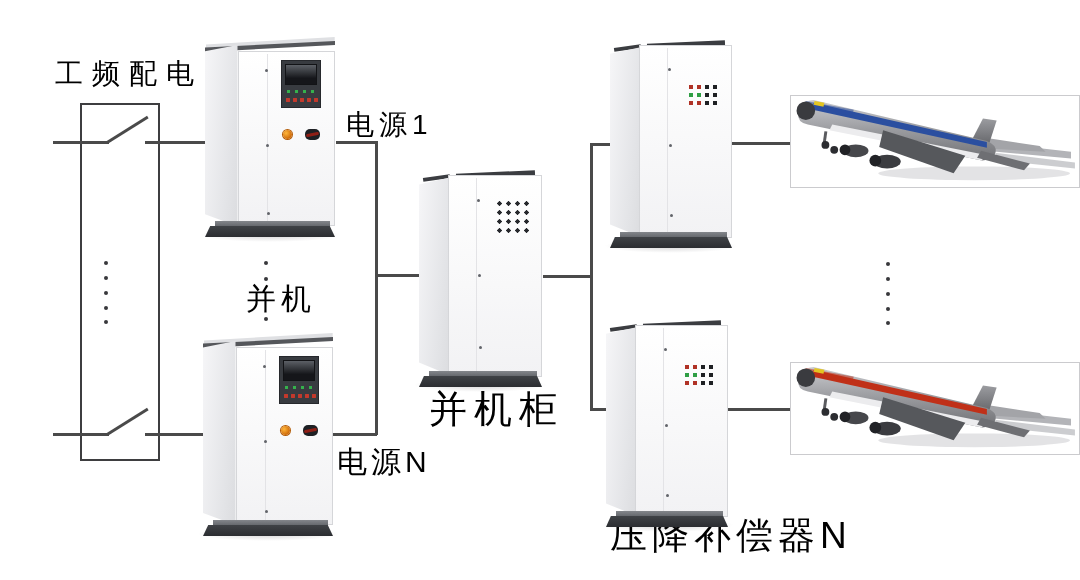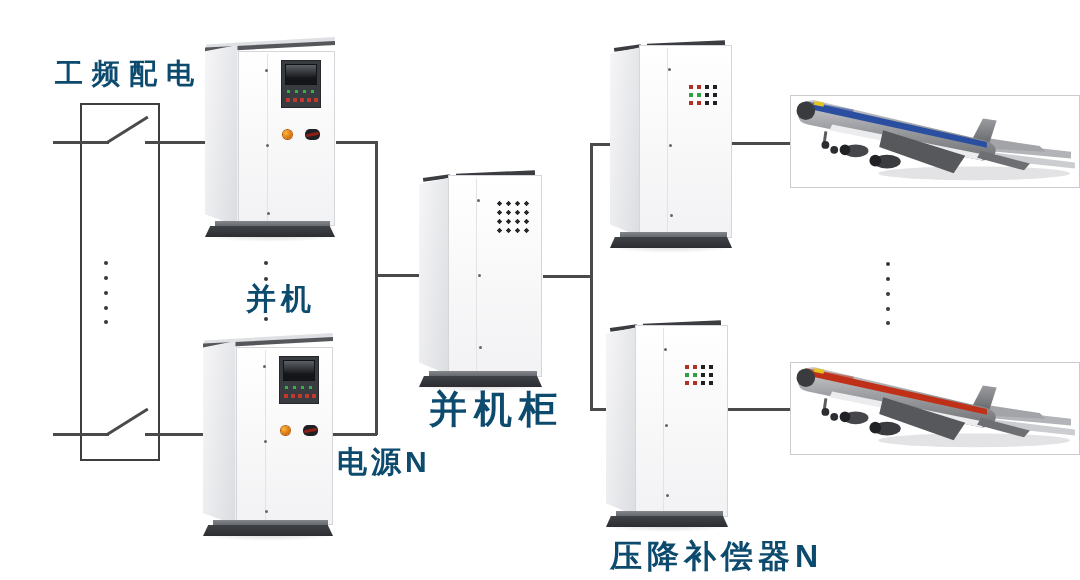--- a/index.html
+++ b/index.html
@@ -1,19 +1,19 @@
 <!DOCTYPE html>
 <html><head>
 <meta charset="utf-8">
 <style>
   *{box-sizing:border-box}
   body{margin:0;background:#fff;font-family:"Liberation Sans","DejaVu Sans",sans-serif}
   #stage{position:relative;width:1080px;height:580px;background:#fff;overflow:hidden}
 
-  .lbl{position:absolute;color:#0c4a6e;font-weight:700;white-space:nowrap;line-height:1.1}
+  .lbl{position:absolute;color:#000000;font-weight:400;white-space:nowrap;line-height:1.1}
 
   .wire{position:absolute;background:#4a4a4a}
   .wire.h{height:2.5px}
   .wire.v{width:2.5px}
   .blade{position:absolute;height:2.5px;width:48px;background:#4a4a4a;transform-origin:left center;transform:rotate(-32deg)}
 
   .dot{position:absolute;width:4px;height:4px;border-radius:50%;background:#38383c}
 
   .distbox{position:absolute;left:80px;top:103px;width:80px;height:358px;border:2px solid #3e3e40}
 
@@ -89,24 +89,25 @@
         <stop offset="1" stop-color="#6f7074"></stop>
       </linearGradient>
       <linearGradient id="finG" x1="0" y1="0" x2="0" y2="1">
         <stop offset="0" stop-color="#9b9ca0"></stop>
         <stop offset="1" stop-color="#595a5e"></stop>
       </linearGradient>
     </defs>
   </svg>
 
   <div class="lbl" style="left:55px;top:59px;font-size:28px;letter-spacing:9px">工频配电</div>
+  <div class="lbl" style="left:346px;top:110px;font-size:28px;letter-spacing:5px">电源1</div>
   <div class="lbl" style="left:246px;top:282px;font-size:30px;letter-spacing:5px">并机</div>
   <div class="lbl" style="left:337px;top:445px;font-size:30px;letter-spacing:4px">电源N</div>
   <div class="lbl" style="left:429px;top:389px;font-size:38px;letter-spacing:7px">并机柜</div>
-  <div class="lbl" style="left:610px;top:539px;font-size:32px;letter-spacing:5px">压降补偿器N</div>
+  <div class="lbl" style="left:610px;top:516px;font-size:37px;letter-spacing:5px">压降补偿器N</div>
 
   <div class="distbox"></div>
 
   <div class="wire h" style="left:53px;top:141px;width:56px"></div>
   <div class="blade" style="left:107px;top:141px"></div>
   <div class="wire h" style="left:145px;top:141px;width:63px"></div>
 
   <div class="wire h" style="left:53px;top:433px;width:56px"></div>
   <div class="blade" style="left:107px;top:433px"></div>
   <div class="wire h" style="left:145px;top:433px;width:60px"></div>

